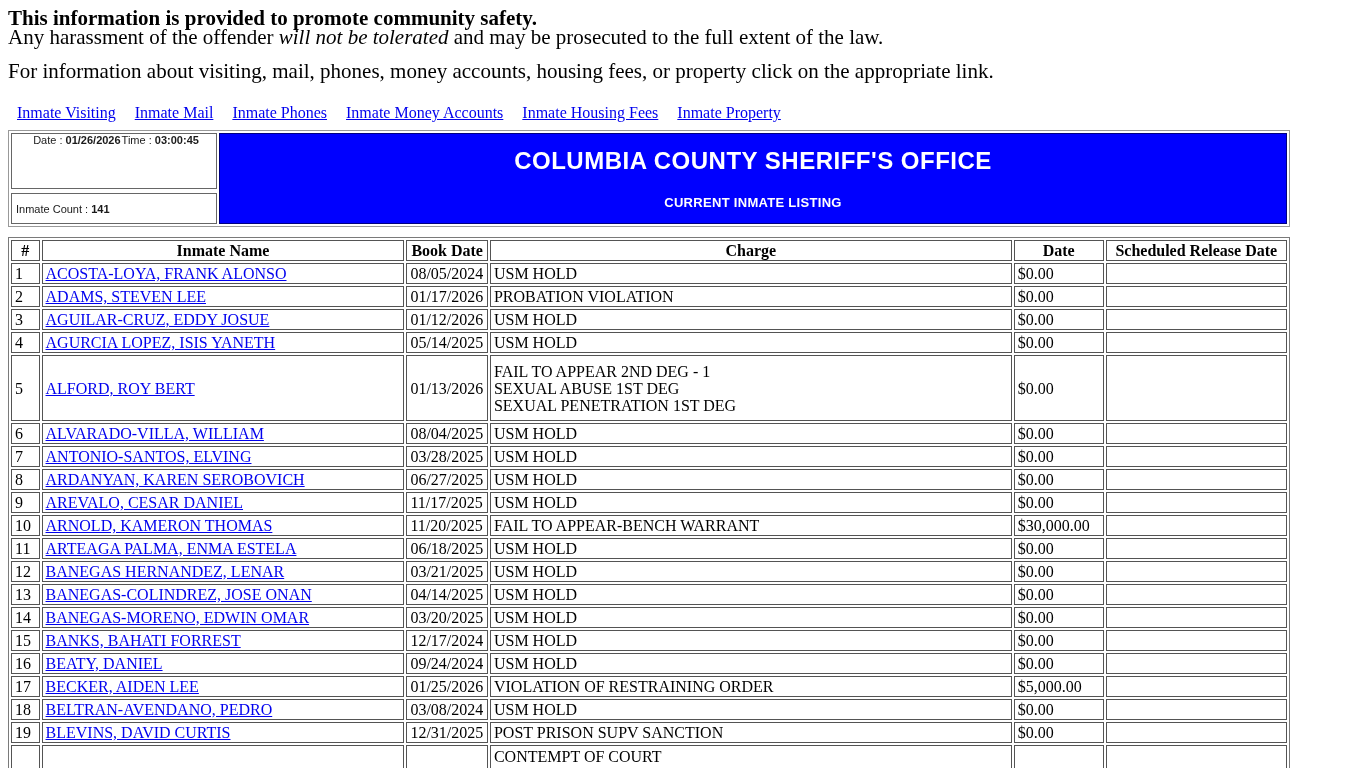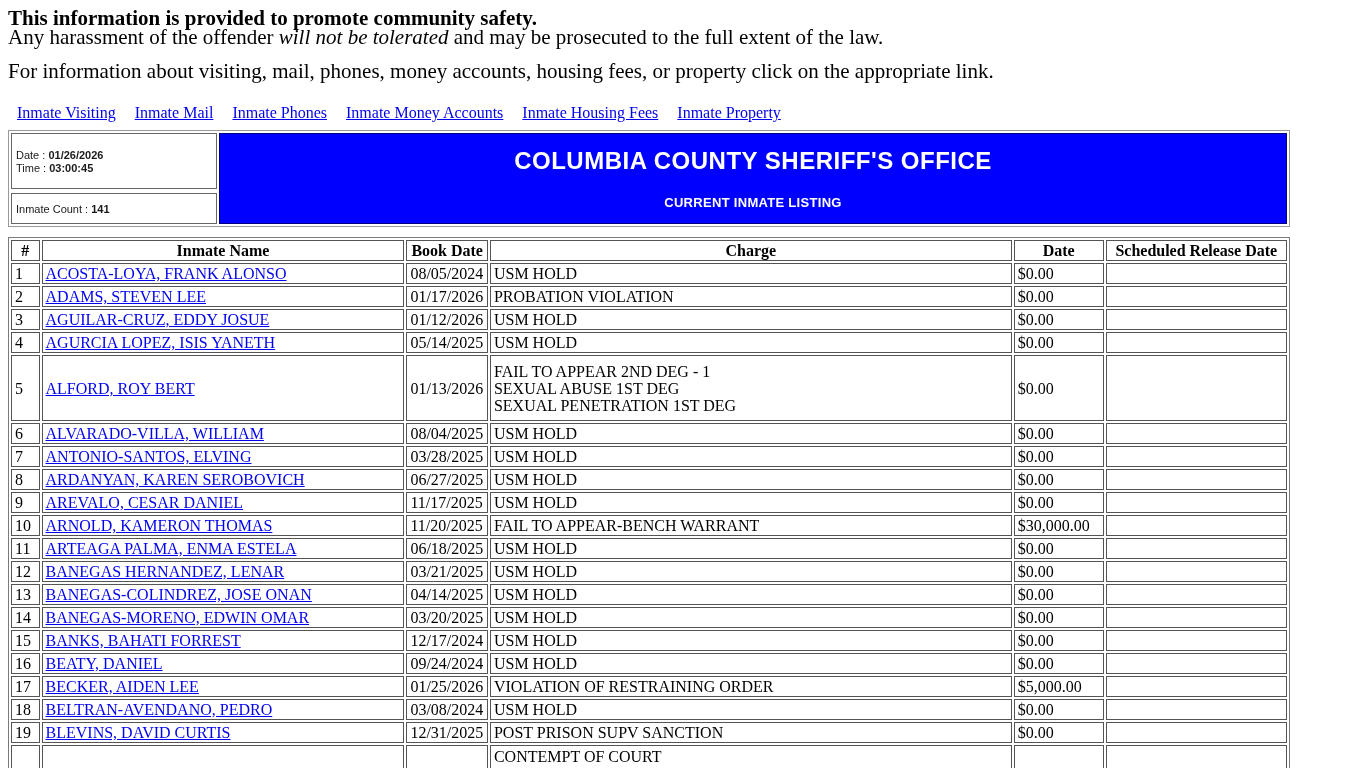--- a/index.html
+++ b/index.html
@@ -20,21 +20,21 @@
   .hdr {
     margin-top:8px; width:1282px; box-sizing:border-box;
     border:1px solid #999; padding:2px; display:flex; gap:2px; background:#fff;
   }
   .hdr-left { width:206px; display:flex; flex-direction:column; gap:4px; }
   .hdr-box {
     border:1px solid #666; background:#fff;
     font-family:"Liberation Sans", sans-serif; font-size:11px; color:#1a1a1a;
     padding-left:4px; box-sizing:border-box;
   }
-  .hdr-datetime { height:56px; display:flex; flex-direction:column; justify-content:center; gap:1px; }
+  .hdr-datetime { height:56px; display:flex; flex-direction:row; justify-content:center; gap:1px; }
   .hdr-count { height:31px; display:flex; align-items:center; }
   .hdr-box b { font-weight:bold; }
 
   .hdr-banner {
     flex:1; background:var(--banner,#0000ff); border:1px solid #000080;
     display:flex; flex-direction:column; align-items:center; justify-content:center;
     gap:20px; color:#fff; font-family:Liberation Sans, sans-serif;
   }
   .hdr-title { font-size:24px; font-weight:bold; letter-spacing:.5px; }
   .hdr-sub   { font-size:13px; font-weight:bold; letter-spacing:.3px; }

